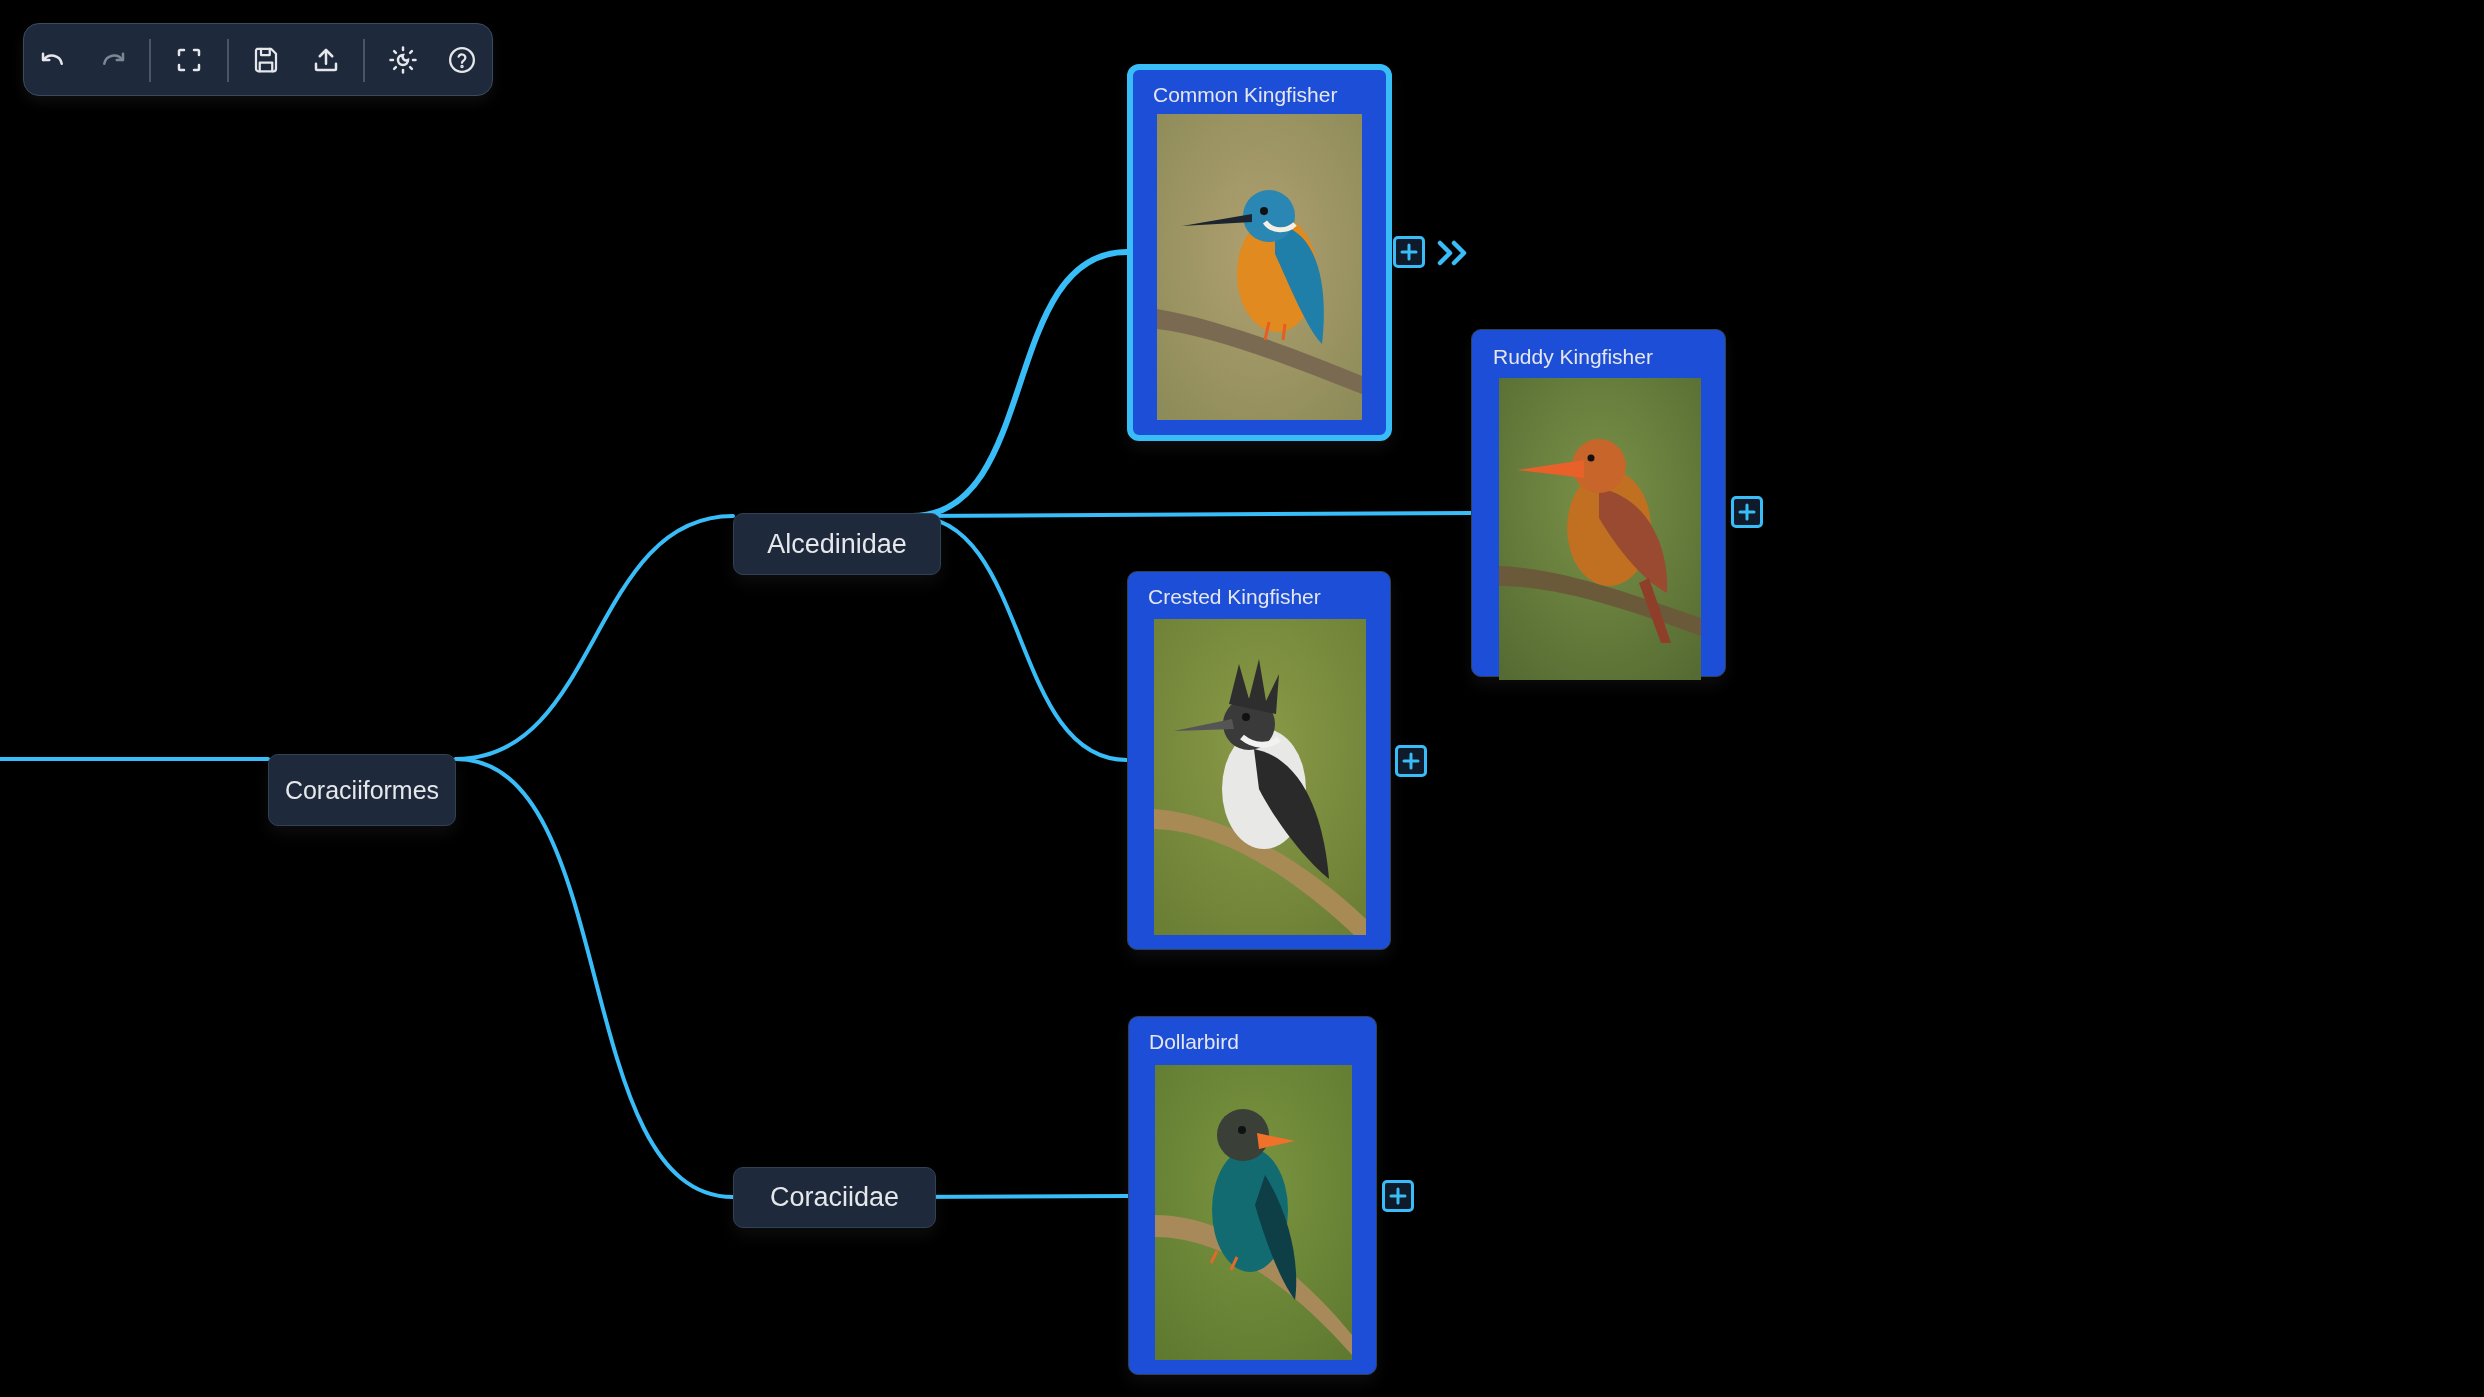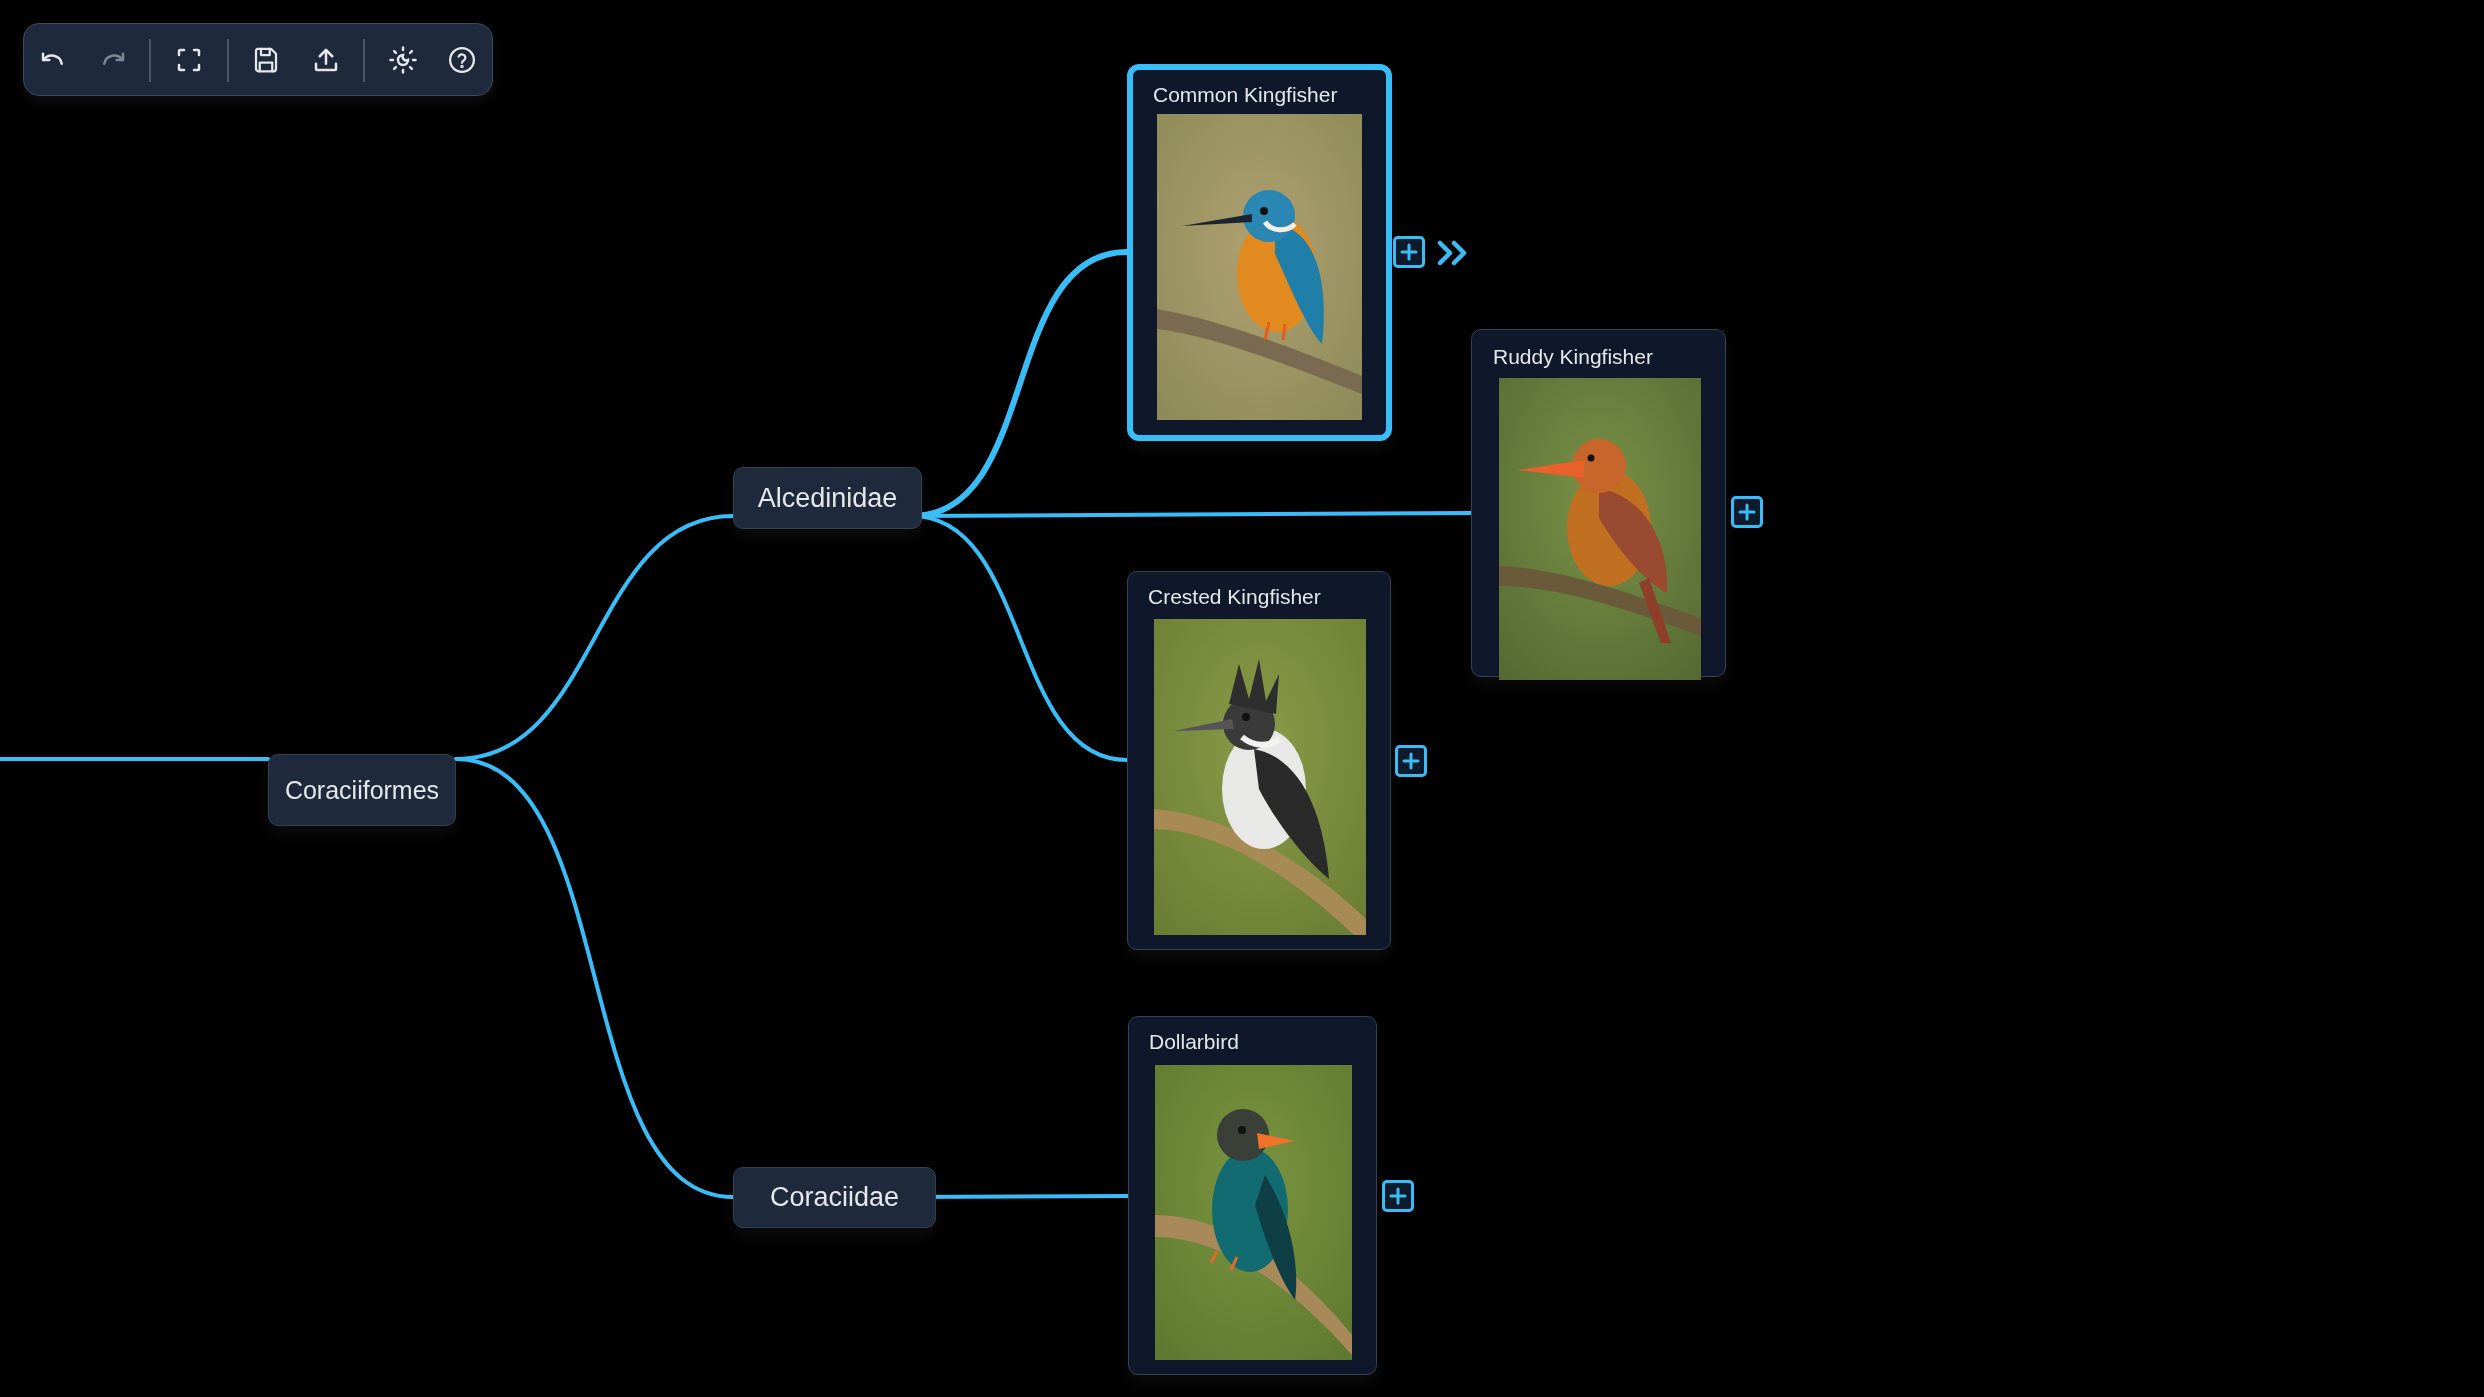--- a/index.html
+++ b/index.html
@@ -19,21 +19,21 @@
   }
   .tb-btn svg { width: 30px; height: 30px; }
   .tb-sep { position: absolute; top: 15px; width: 2px; height: 43px; background: #4b5563; }
   .node {
     position: absolute; background: #1e293b; border: 1px solid #334155; border-radius: 10px;
     box-sizing: border-box; display: flex; align-items: center; justify-content: center;
     color: #e5e7eb; box-shadow: 0 8px 16px rgba(255,255,255,0.05); cursor: pointer;
   }
   .node .label { white-space: nowrap; }
   .card {
-    position: absolute; background: #0f172a; border: 1px solid #334155; border-radius: 10px;
+    position: absolute; background: #1d4ed8; border: 1px solid #334155; border-radius: 10px;
     box-sizing: border-box; box-shadow: 0 8px 16px rgba(255,255,255,0.05); cursor: pointer;
   }
   .card.selected { border: 6px solid #38bdf8; border-radius: 12px; }
   .card .title { position: absolute; font-size: 21px; color: #e5e7eb; white-space: nowrap; }
   .card .photo { position: absolute; overflow: hidden; }
   .card .photo svg { width: 100%; height: 100%; display: block; }
   .plus-btn {
     position: absolute; width: 32px; height: 32px; box-sizing: border-box;
     border: 3px solid #38bdf8; border-radius: 5px; background: #0f1b2a;
     display: flex; align-items: center; justify-content: center; cursor: pointer;
@@ -106,21 +106,21 @@
         <path d="M9.3 9.3a2.8 2.8 0 0 1 5.4 1c0 1.9-2.7 2.4-2.7 3.9"></path>
         <circle cx="12" cy="17.2" r="0.5" fill="#e5e7eb"></circle>
       </svg>
   </div>
 </div>
 
 <div class="node" style="left:268px; top:754px; width:188px; height:72px; font-size:25px;text-align:right;">
   <span class="label">Coraciiformes</span>
 </div>
 
-<div class="node" style="left:733px; top:467px; width:189px; height:62px; font-size:27px;">
+<div class="node" style="left:733px; top:513px; width:208px; height:62px; font-size:27px;">
   <span class="label">Alcedinidae</span>
 </div>
 <div class="node" style="left:733px; top:1167px; width:203px; height:61px; font-size:27px;">
   <span class="label">Coraciidae</span>
 </div>
 
 <div class="card selected" style="left:1127px; top:64px; width:265px; height:377px;">
   <span class="title" style="left:20px; top:13px;">Common Kingfisher</span>
   <div class="photo" style="left:24px; top:44px; width:205px; height:306px;">
     <svg viewBox="0 0 205 306" preserveAspectRatio="none">

